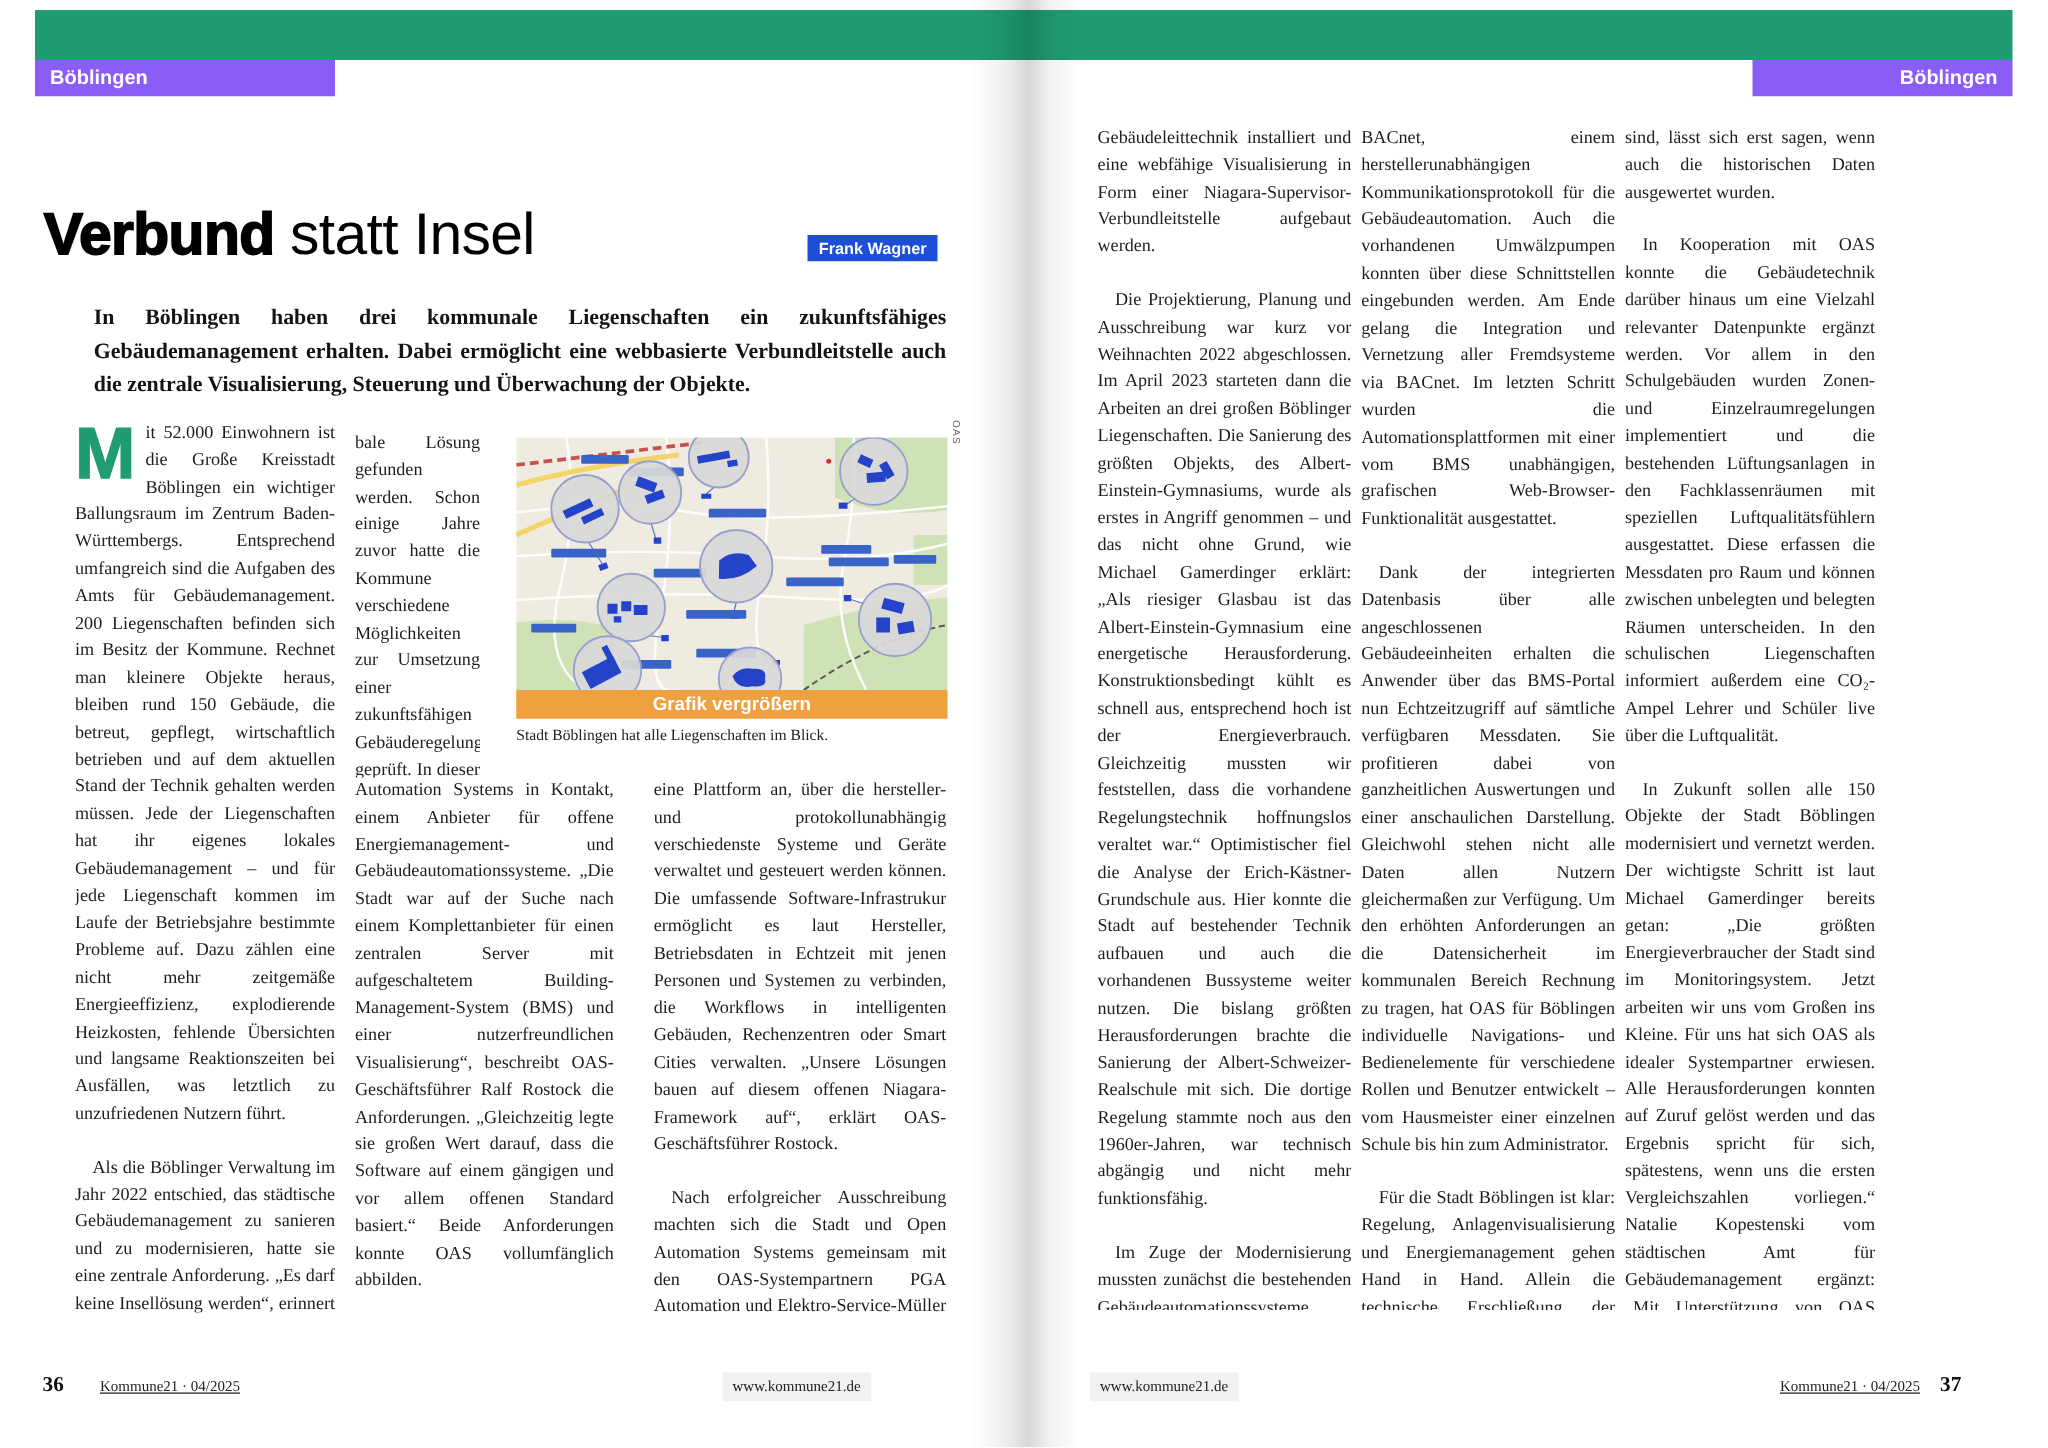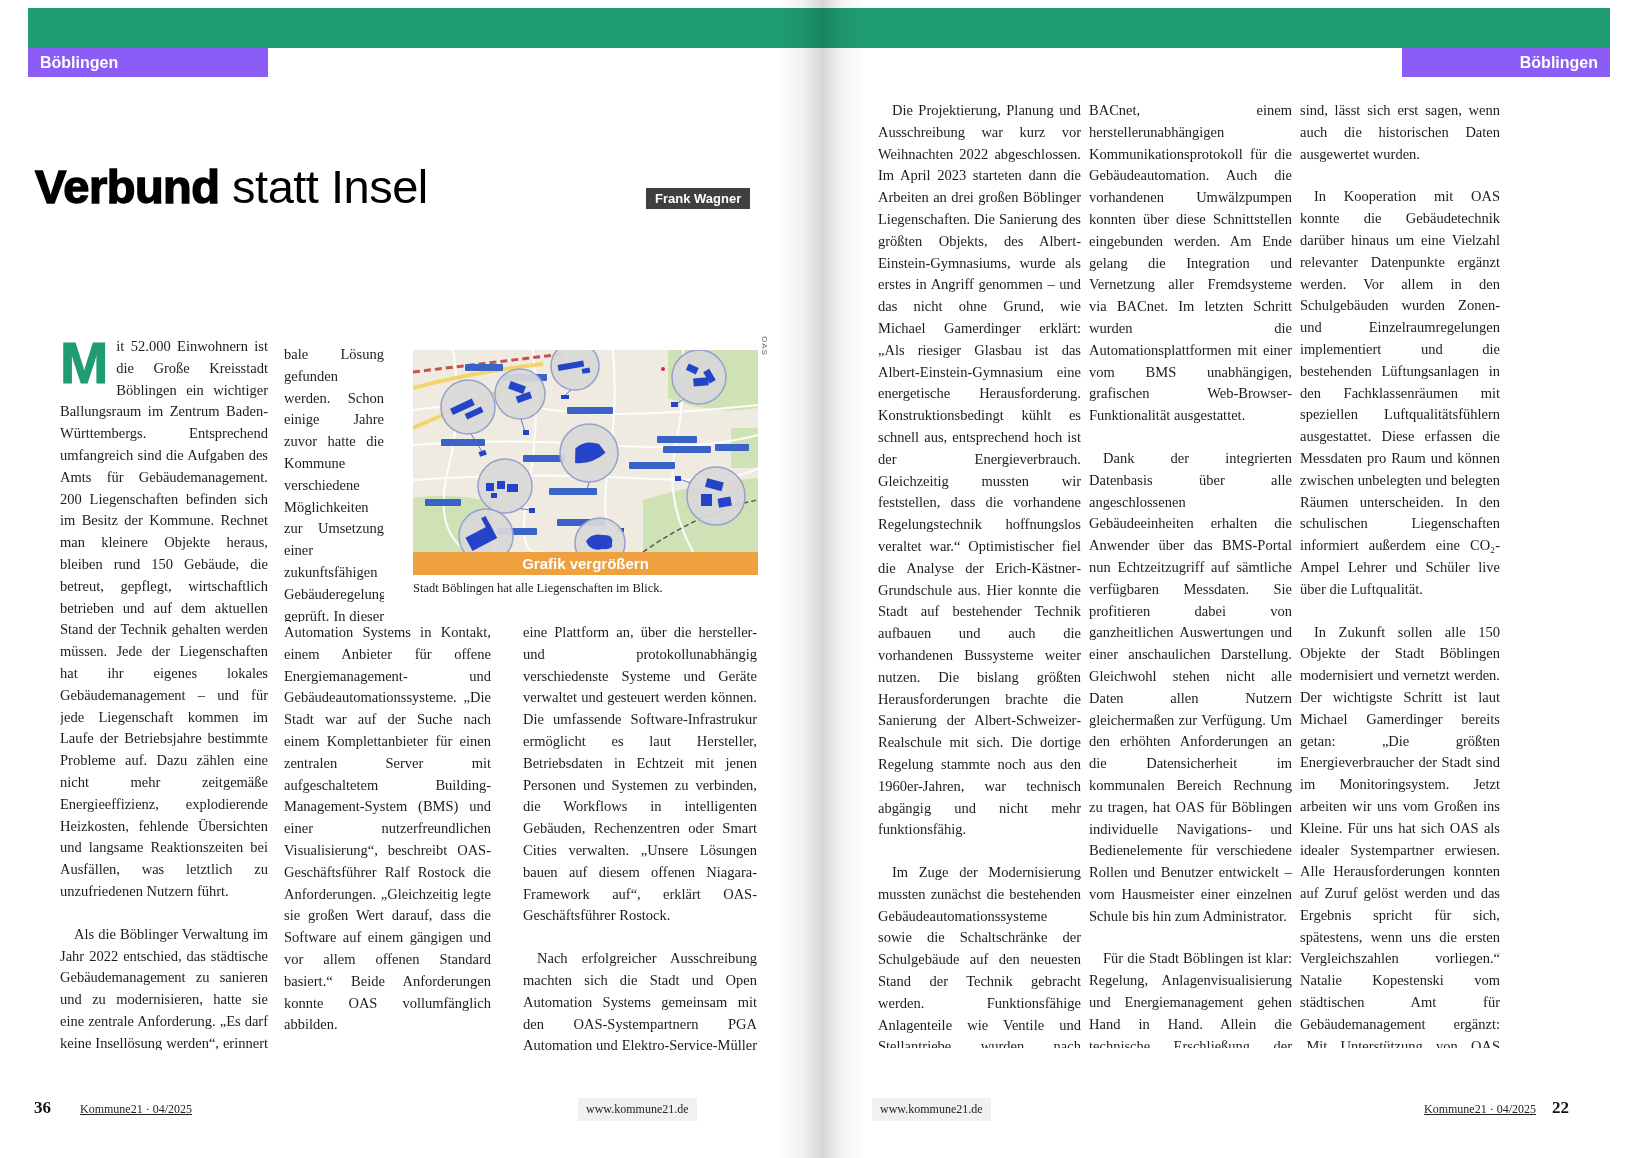--- a/index.html
+++ b/index.html
@@ -8,21 +8,21 @@
   
   .topbar{position:absolute;left:28px;top:8px;width:1582px;height:40px;background:#1f9c74;}
   .tag{position:absolute;top:48px;height:29px;background:#8b5cf6;color:#fff;
        font:700 16px "Liberation Sans",sans-serif;display:flex;align-items:center;box-sizing:border-box;}
   .tag-left{left:28px;width:240px;padding-left:12px;}
   .tag-right{left:1402px;width:208px;justify-content:flex-end;padding-right:12px;}
   
   .headline{position:absolute;left:34px;top:158px;margin:1px;color:#000;
             font-family:"Liberation Sans",sans-serif;font-size:47px;font-weight:400;letter-spacing:-0.5px;}
   .hl-strong{font-weight:700;-webkit-text-stroke:1.4px #000;}
-  .author{position:absolute;left:646px;top:188px;background:#404040;color:#fff;
+  .author{position:absolute;left:646px;top:188px;background:#1d4ed8;color:#fff;
           font:600 13px "Liberation Sans",sans-serif;padding:3px 9px;}
   .intro{position:absolute;left:75px;top:240px;width:682px;margin:0;text-align:justify;
          font:700 17.5px/27px "Liberation Serif",serif;color:#141414;}
   
   .col{position:absolute;overflow:hidden;font:14.5px/21.8px "Liberation Serif",serif;color:#1c1c1c;
        text-align:justify;hyphens:auto;-webkit-hyphens:auto;}
   .col p{margin:0 0 21px 0;}
   .col p.ind{text-indent:14px;}
   .lp1{left:60px;top:336px;width:208px;height:714px;}
   .lp2a{left:284px;top:344px;width:100px;height:278px;}
@@ -66,20 +66,21 @@
     <span>Böblingen</span>
   </div>
   <div class="tag tag-right">
     <span>Böblingen</span>
   </div>
 
   <h1 class="headline"><span class="hl-strong">Verbund</span><span> statt Insel</span></h1>
 
   <div class="author">Frank Wagner</div>
 
+  <p class="intro">In Böblingen haben drei kommunale Liegenschaften ein zukunftsfähiges Gebäudemanagement erhalten. Dabei ermöglicht eine webbasierte Verbundleitstelle auch die zentrale Visualisierung, Steuerung und Überwachung der Objekte.</p>
 
   <div class="col lp1">
     <p><span class="dropcap">M</span><span>it 52.000 Einwohnern ist die Große Kreisstadt Böblingen ein wichtiger Ballungsraum im Zentrum Baden-Württembergs. Entsprechend umfangreich sind die Aufgaben des Amts für Gebäudemanagement. 200 Liegenschaften befinden sich im Besitz der Kommune. Rechnet man kleinere Objekte heraus, bleiben rund 150 Gebäude, die betreut, gepflegt, wirtschaftlich betrieben und auf dem aktuellen Stand der Technik gehalten werden müssen. Jede der Liegenschaften hat ihr eigenes lokales Gebäudemanagement – und für jede Liegenschaft kommen im Laufe der Betriebsjahre bestimmte Probleme auf. Dazu zählen eine nicht mehr zeitgemäße Energieeffizienz, explodierende Heizkosten, fehlende Übersichten und langsame Reaktionszeiten bei Ausfällen, was letztlich zu unzufriedenen Nutzern führt.</span></p>
     <p class="ind">Als die Böblinger Verwaltung im Jahr 2022 entschied, das städtische Gebäudemanagement zu sanieren und zu modernisieren, hatte sie eine zentrale Anforderung. „Es darf keine Insellösung werden“, erinnert sich Michael Gamerdinger von MG e-consulting aus Holzgerlingen, Berater für das technische Gebäude- und Energiemanagement der Stadt. Stattdessen sollte eine glo-</p>
   </div>
 
   <div class="col lp2a">
     <p>bale Lösung gefunden werden. Schon einige Jahre zuvor hatte die Kommune verschiedene Möglichkeiten zur Umsetzung einer zukunftsfähigen Gebäuderegelung geprüft. In dieser Zeit kam sie mit OAS Open</p>
   </div>
 
@@ -216,20 +217,21 @@
           <path transform="translate(187 193)" fill="#2443c8" d="M-14,-2 Q-8,-10 2,-8 Q14,-9 12,0 Q14,7 2,6 Q-10,9 -14,-2 Z"></path>
         </g>
       </g>
     </svg>
     <div class="mapbtn">Grafik vergrößern</div>
   </figure>
   <div class="credit">OAS</div>
   <div class="caption">Stadt Böblingen hat alle Liegenschaften im Blick.</div>
 
   <div class="col rp1">
+    <p>Gebäudeleittechnik installiert und eine webfähige Visualisierung in Form einer Niagara-Supervisor-Verbundleitstelle aufgebaut werden.</p>
     <p class="ind">Die Projektierung, Planung und Ausschreibung war kurz vor Weihnachten 2022 abgeschlossen. Im April 2023 starteten dann die Arbeiten an drei großen Böblinger Liegenschaften. Die Sanierung des größten Objekts, des Albert-Einstein-Gymnasiums, wurde als erstes in Angriff genommen – und das nicht ohne Grund, wie Michael Gamerdinger erklärt: „Als riesiger Glasbau ist das Albert-Einstein-Gymnasium eine energetische Herausforderung. Konstruktionsbedingt kühlt es schnell aus, entsprechend hoch ist der Energieverbrauch. Gleichzeitig mussten wir feststellen, dass die vorhandene Regelungstechnik hoffnungslos veraltet war.“ Optimistischer fiel die Analyse der Erich-Kästner-Grundschule aus. Hier konnte die Stadt auf bestehender Technik aufbauen und auch die vorhandenen Bussysteme weiter nutzen. Die bislang größten Herausforderungen brachte die Sanierung der Albert-Schweizer-Realschule mit sich. Die dortige Regelung stammte noch aus den 1960er-Jahren, war technisch abgängig und nicht mehr funktionsfähig.</p>
     <p class="ind">Im Zuge der Modernisierung mussten zunächst die bestehenden Gebäudeautomationssysteme sowie die Schaltschränke der Schulgebäude auf den neuesten Stand der Technik gebracht werden. Funktionsfähige Anlagenteile wie Ventile und Stellantriebe wurden nach Möglichkeit weiterverwendet und auf neue, Niagara-basierte Automationsplattformen aufgeschaltet. Letztere arbeiten mit dem Building Automation and Control network</p>
   </div>
 
   <div class="col rp2">
     <p>BACnet, einem herstellerunabhängigen Kommunikationsprotokoll für die Gebäudeautomation. Auch die vorhandenen Umwälzpumpen konnten über diese Schnittstellen eingebunden werden. Am Ende gelang die Integration und Vernetzung aller Fremdsysteme via BACnet. Im letzten Schritt wurden die Automationsplattformen mit einer vom BMS unabhängigen, grafischen Web-Browser-Funktionalität ausgestattet.</p>
     <p class="ind">Dank der integrierten Datenbasis über alle angeschlossenen Gebäudeeinheiten erhalten die Anwender über das BMS-Portal nun Echtzeitzugriff auf sämtliche verfügbaren Messdaten. Sie profitieren dabei von ganzheitlichen Auswertungen und einer anschaulichen Darstellung. Gleichwohl stehen nicht alle Daten allen Nutzern gleichermaßen zur Verfügung. Um den erhöhten Anforderungen an die Datensicherheit im kommunalen Bereich Rechnung zu tragen, hat OAS für Böblingen individuelle Navigations- und Bedienelemente für verschiedene Rollen und Benutzer entwickelt – vom Hausmeister einer einzelnen Schule bis hin zum Administrator.</p>
     <p class="ind">Für die Stadt Böblingen ist klar: Regelung, Anlagenvisualisierung und Energiemanagement gehen Hand in Hand. Allein die technische Erschließung der bestehenden Anlagen brachte zahlreiche Ressourcen- und Energiefresser zutage. Sie reichten vom defekten Fernwärmeübergabeventil, das auch in geschlossenem Zustand große Mengen Wasser führte, bis hin zur Lüftungsanlage einer Sporthalle, die seit ihrer Aktivierung im Dauerbetrieb arbeitete. Wie groß die Einsparungen im Energie- und Ressourcenverbrauch tatsächlich</p>
   </div>
 
@@ -240,15 +242,15 @@
 
   </div>
 
   <div class="gutter"></div>
 
   <span class="pnum pn-left">36</span>
   <span class="iss iss-left">Kommune21 · 04/2025</span>
   <a class="url url-left" href="#">www.kommune21.de</a>
   <a class="url url-right" href="#">www.kommune21.de</a>
   <span class="iss iss-right">Kommune21 · 04/2025</span>
-  <span class="pnum pn-right">22</span>
+  <span class="pnum pn-right">37</span>
 
 </div>
 
 </body></html>

